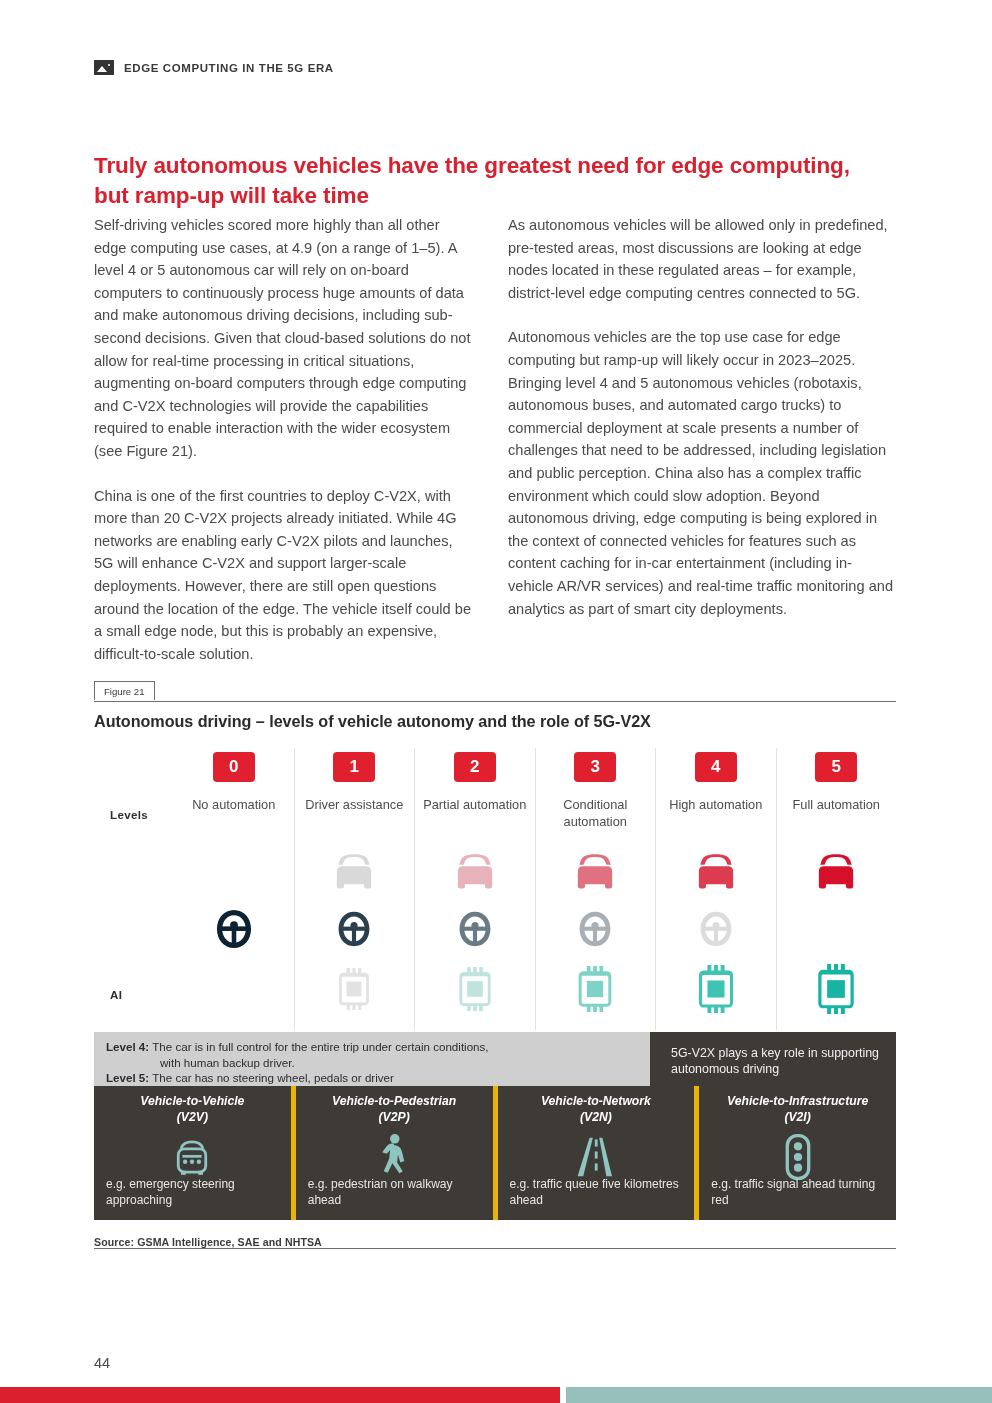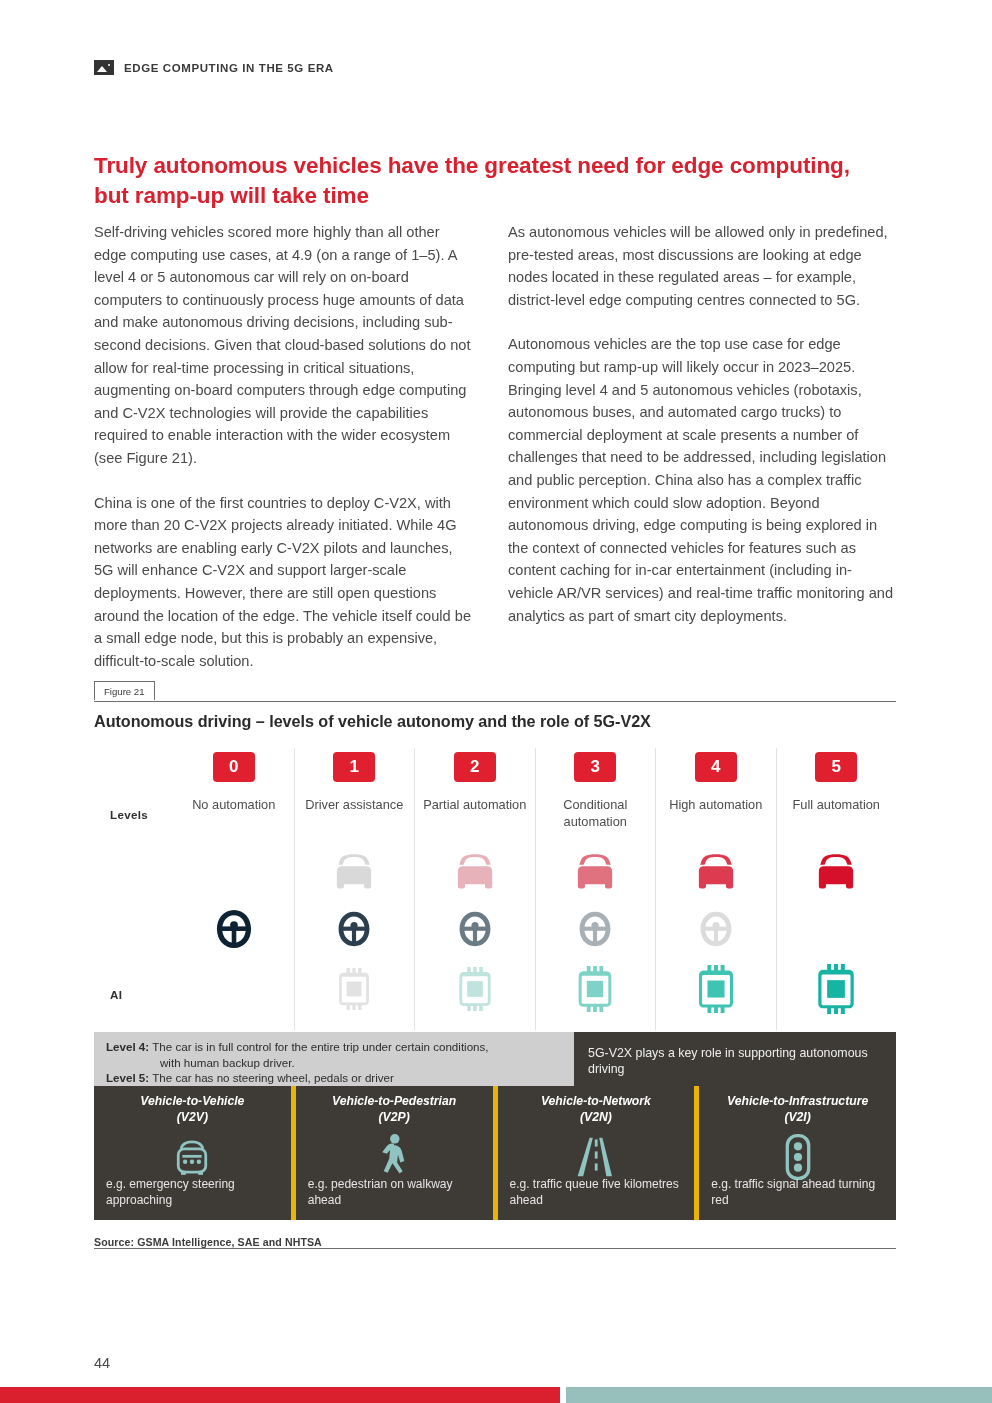--- a/index.html
+++ b/index.html
@@ -75,21 +75,21 @@
   }
 
   
   .col {
     position: absolute;
     top: 213px;
     font-size: 14.6px;
     line-height: 22.6px;
     color: #4a4a4a;
   }
-  .col p { margin: 8px 0 22px 0; }
+  .col p { margin: 1px 0 22px 0; }
   .col-left  { left: 94px;  width: 382px; }
   .col-right { left: 508px; width: 388px; }
 
   
   .fig-tag-row {
     position: absolute;
     left: 94px;
     top: 681px;
     width: 802px;
     height: 20px;
@@ -196,35 +196,35 @@
   
   .callout {
     position: absolute;
     left: 94px;
     top: 1032px;
     width: 802px;
     height: 54px;
     display: flex;
   }
   .callout-left {
-    width: 480px;
+    width: 556px;
     background: #cfcfcf;
     box-sizing: border-box;
     padding: 7px 0 0 12px;
     font-size: 11.6px;
     line-height: 15.5px;
     color: #2d2d2d;
   }
   .callout-left .lv { font-weight: bold; }
   .callout-left .indent { padding-left: 54px; display: block; }
   .callout-right {
     flex: 1;
     background: #3e3b37;
     box-sizing: border-box;
-    padding: 13px 0 0 14px;
+    padding: 13px 0 0 21px;
     font-size: 12.4px;
     line-height: 16px;
     color: #efefef;
   }
 
   
   .v2x {
     position: absolute;
     left: 94px;
     top: 1086px;

